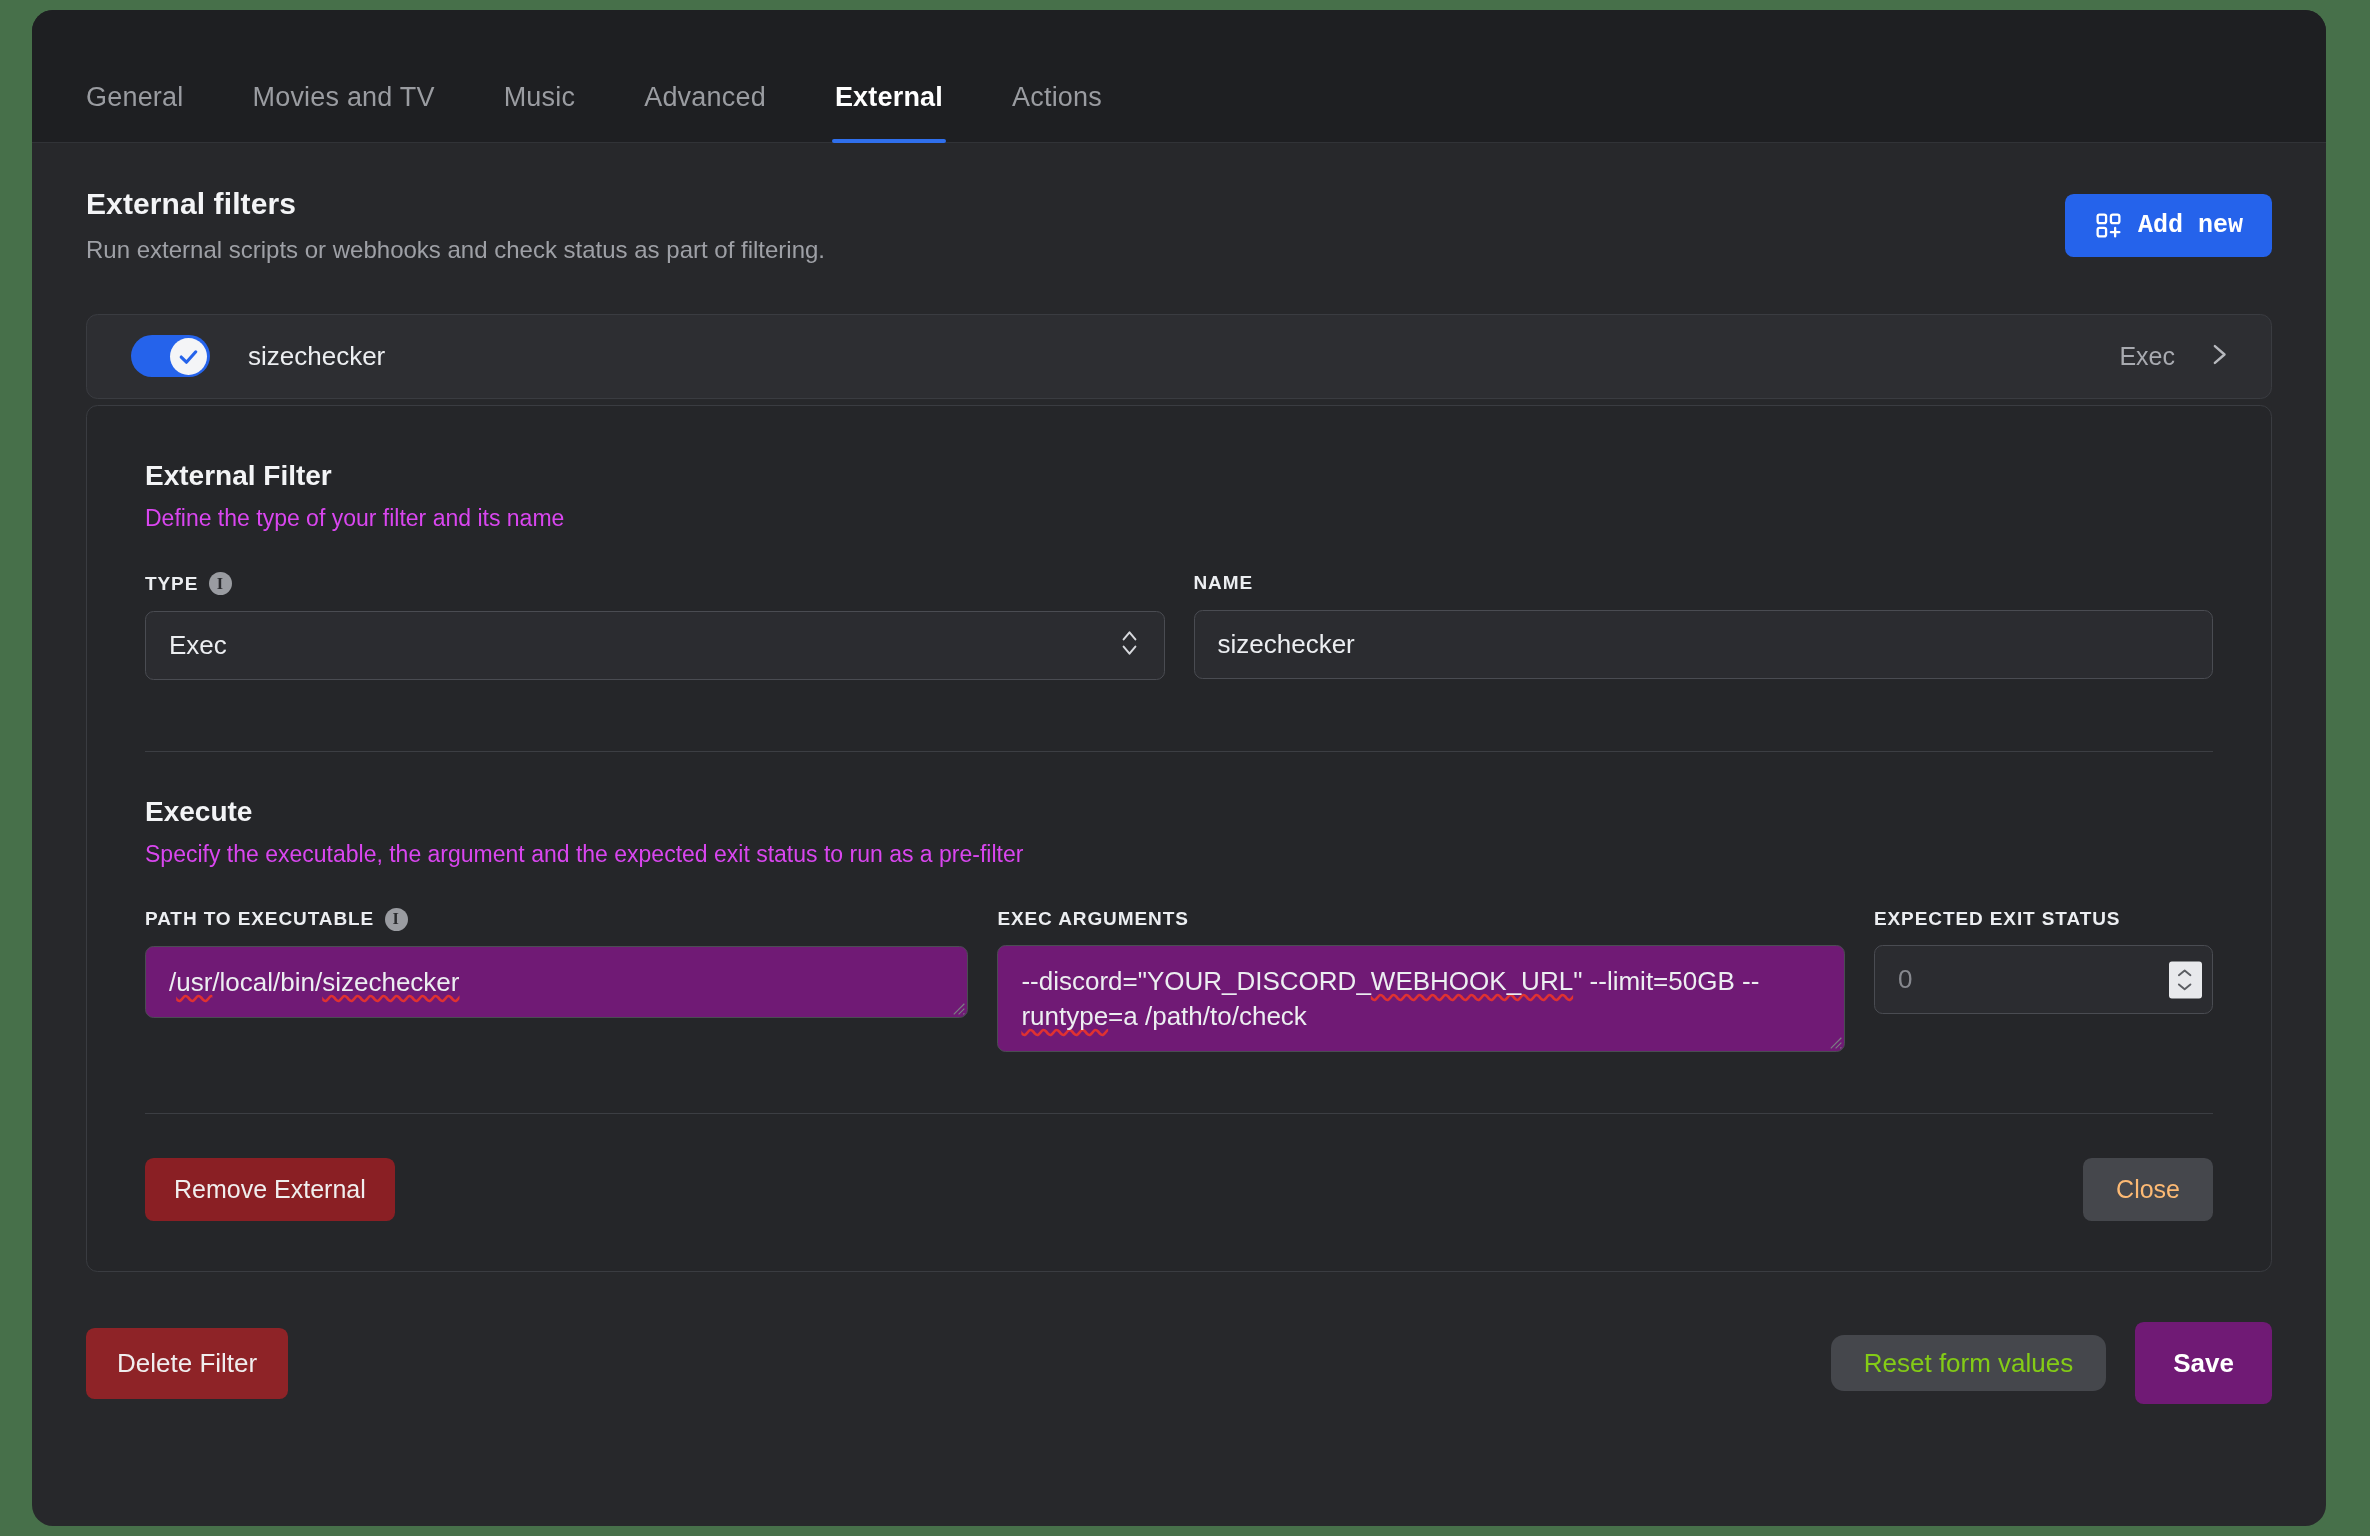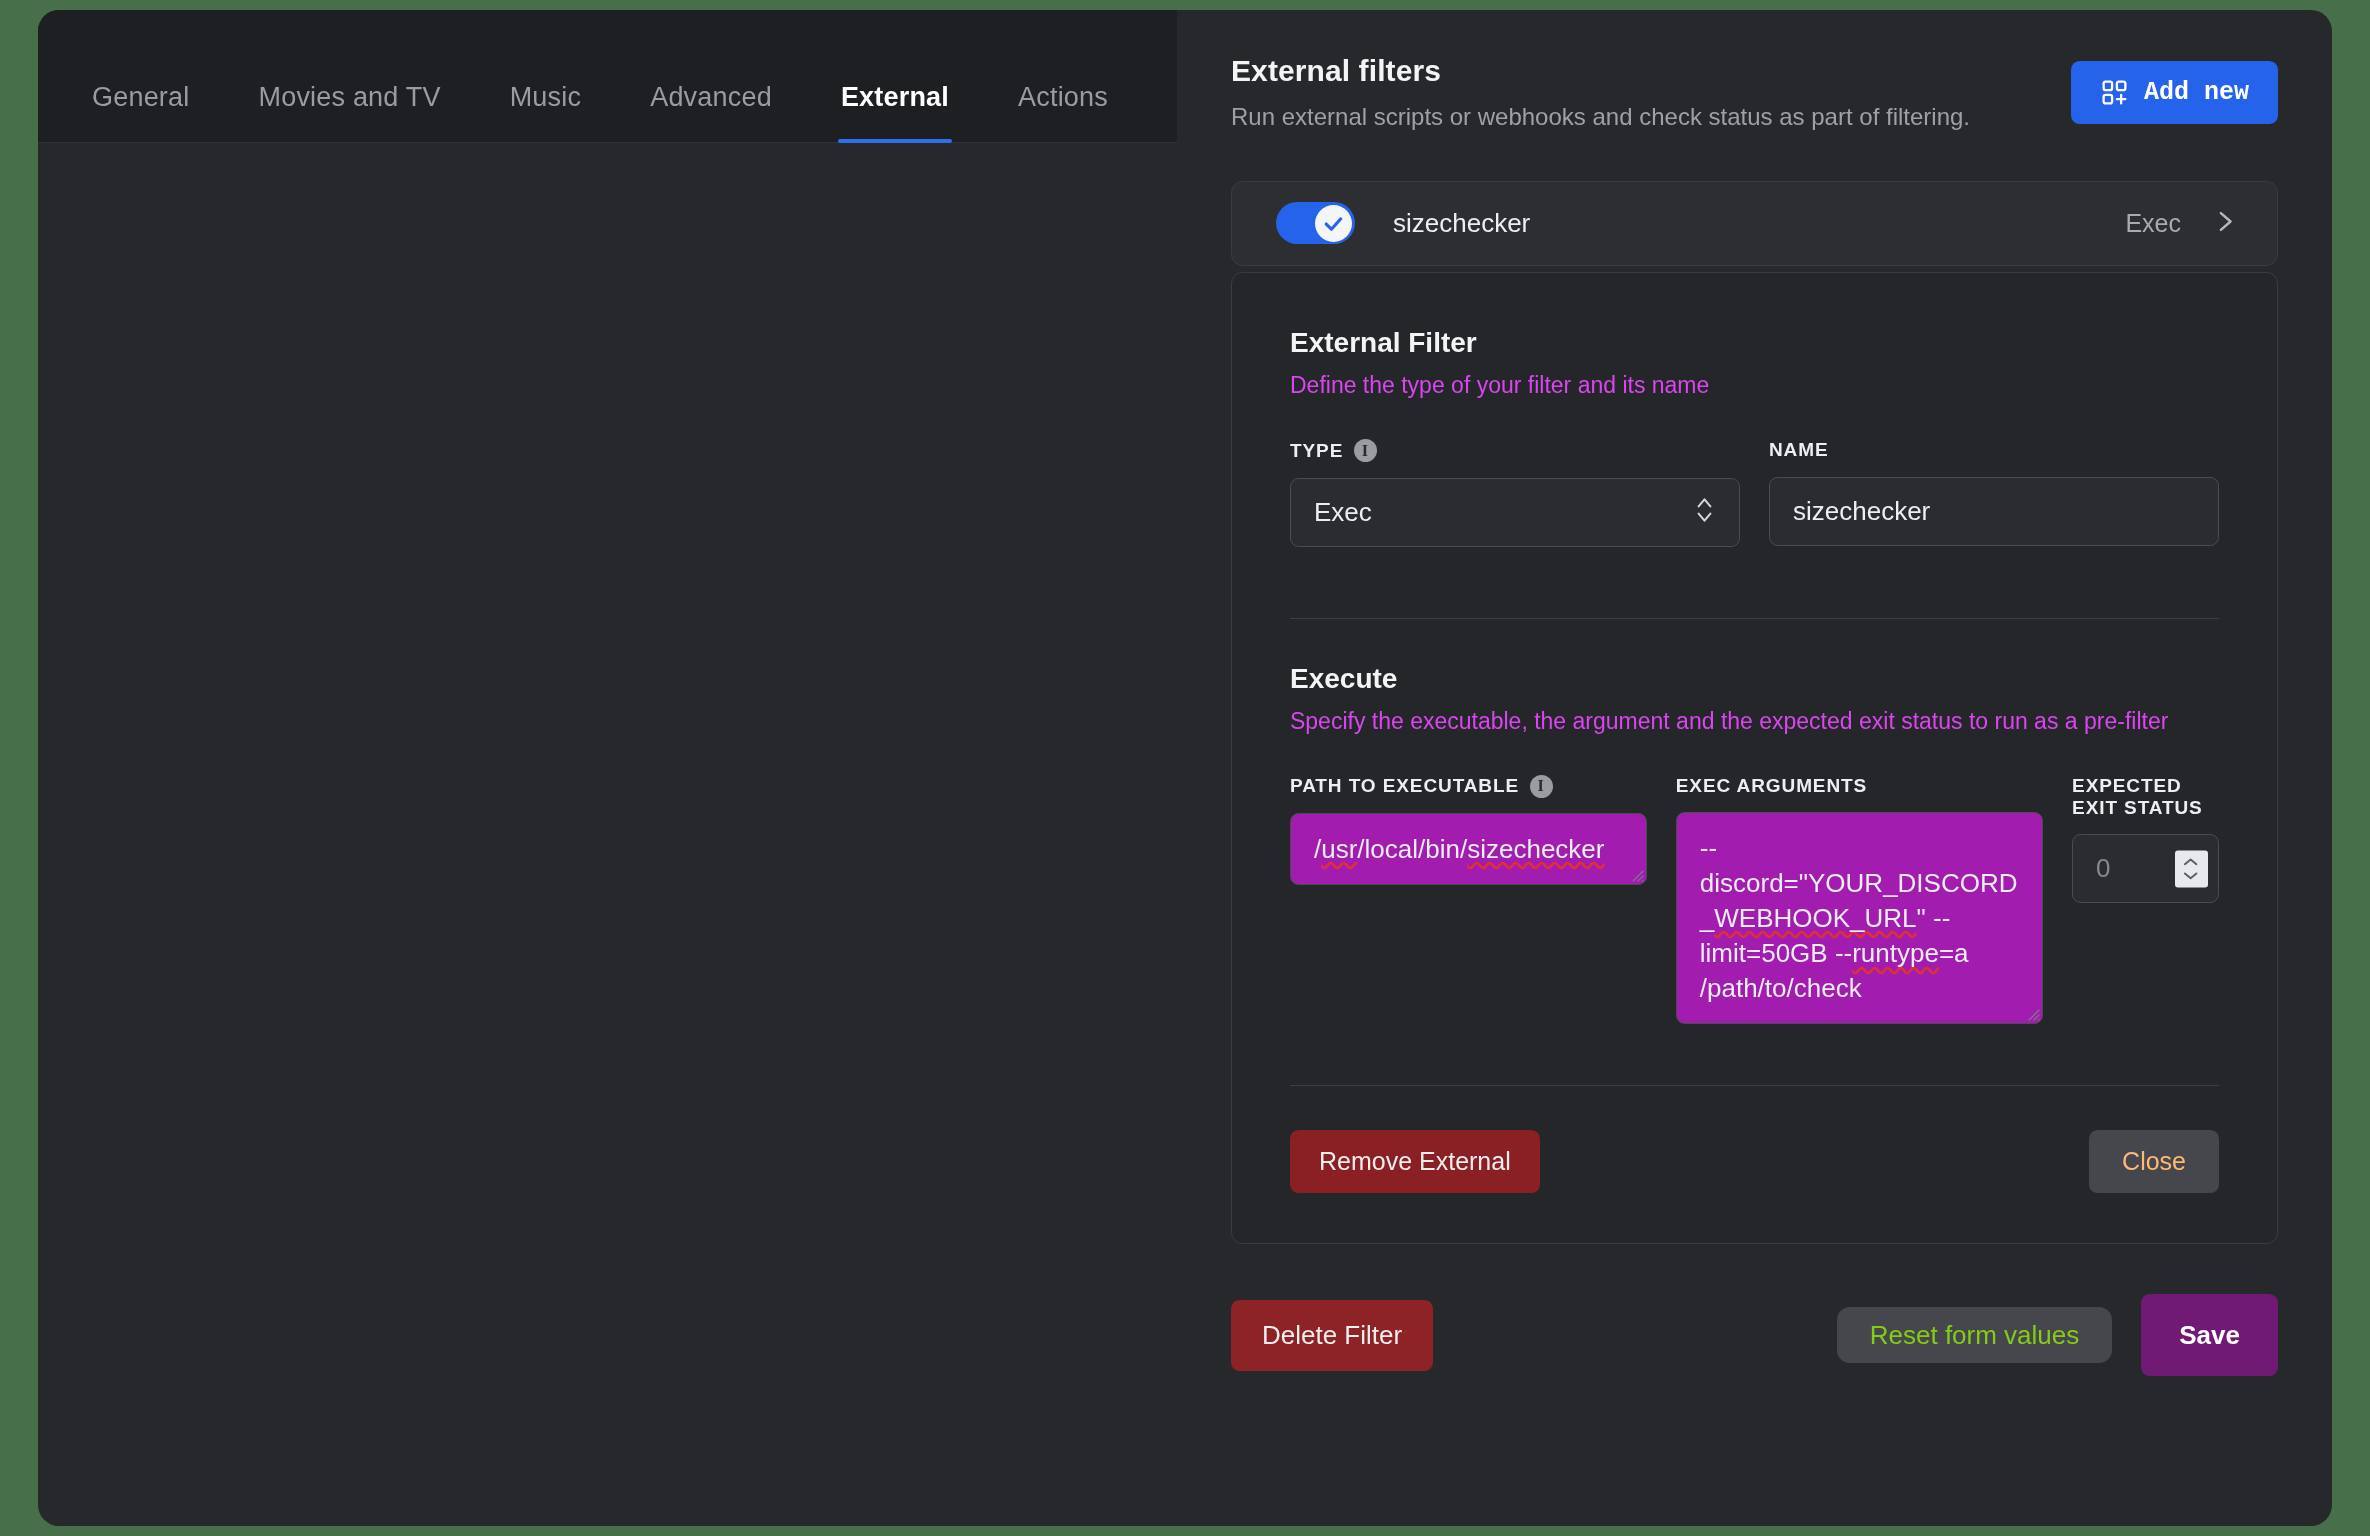--- a/index.html
+++ b/index.html
@@ -7,29 +7,29 @@
   html, body {
     width: 2371px;
     height: 1536px;
     background: #47704a;
     font-family: "Liberation Sans", sans-serif;
     overflow: hidden;
   }
 
   #app-window {
     position: absolute;
-    left: 38px;
+    left: 32px;
     top: 9.6px;
     width: 2294px;
     height: 1516px;
     background: #27282b;
     border-radius: 21px;
     overflow: hidden;
     display: flex;
-    flex-direction: row;
+    flex-direction: column;
   }
 
   
   .tabbar {
     height: 133px;
     background: #1e1f22;
     display: flex;
     align-items: flex-end;
     padding-left: 54px;
     position: relative;
@@ -235,21 +235,21 @@
 
   
   .spell {
     text-decoration: underline wavy #e03131;
     text-decoration-skip-ink: none;
     text-underline-offset: 3.8px;
   }
 
   .fakefield {
     width: 100%;
-    background: #a21caf;
+    background: #701a75;
     border: 1px solid #4a4c52;
     border-radius: 8.6px;
     color: #eceef1;
     font-size: 26px;
     padding: 17.3px 23px;
     min-height: 69px;
     position: relative;
     line-height: 1.35;
     overflow: hidden;
     word-break: break-word;

